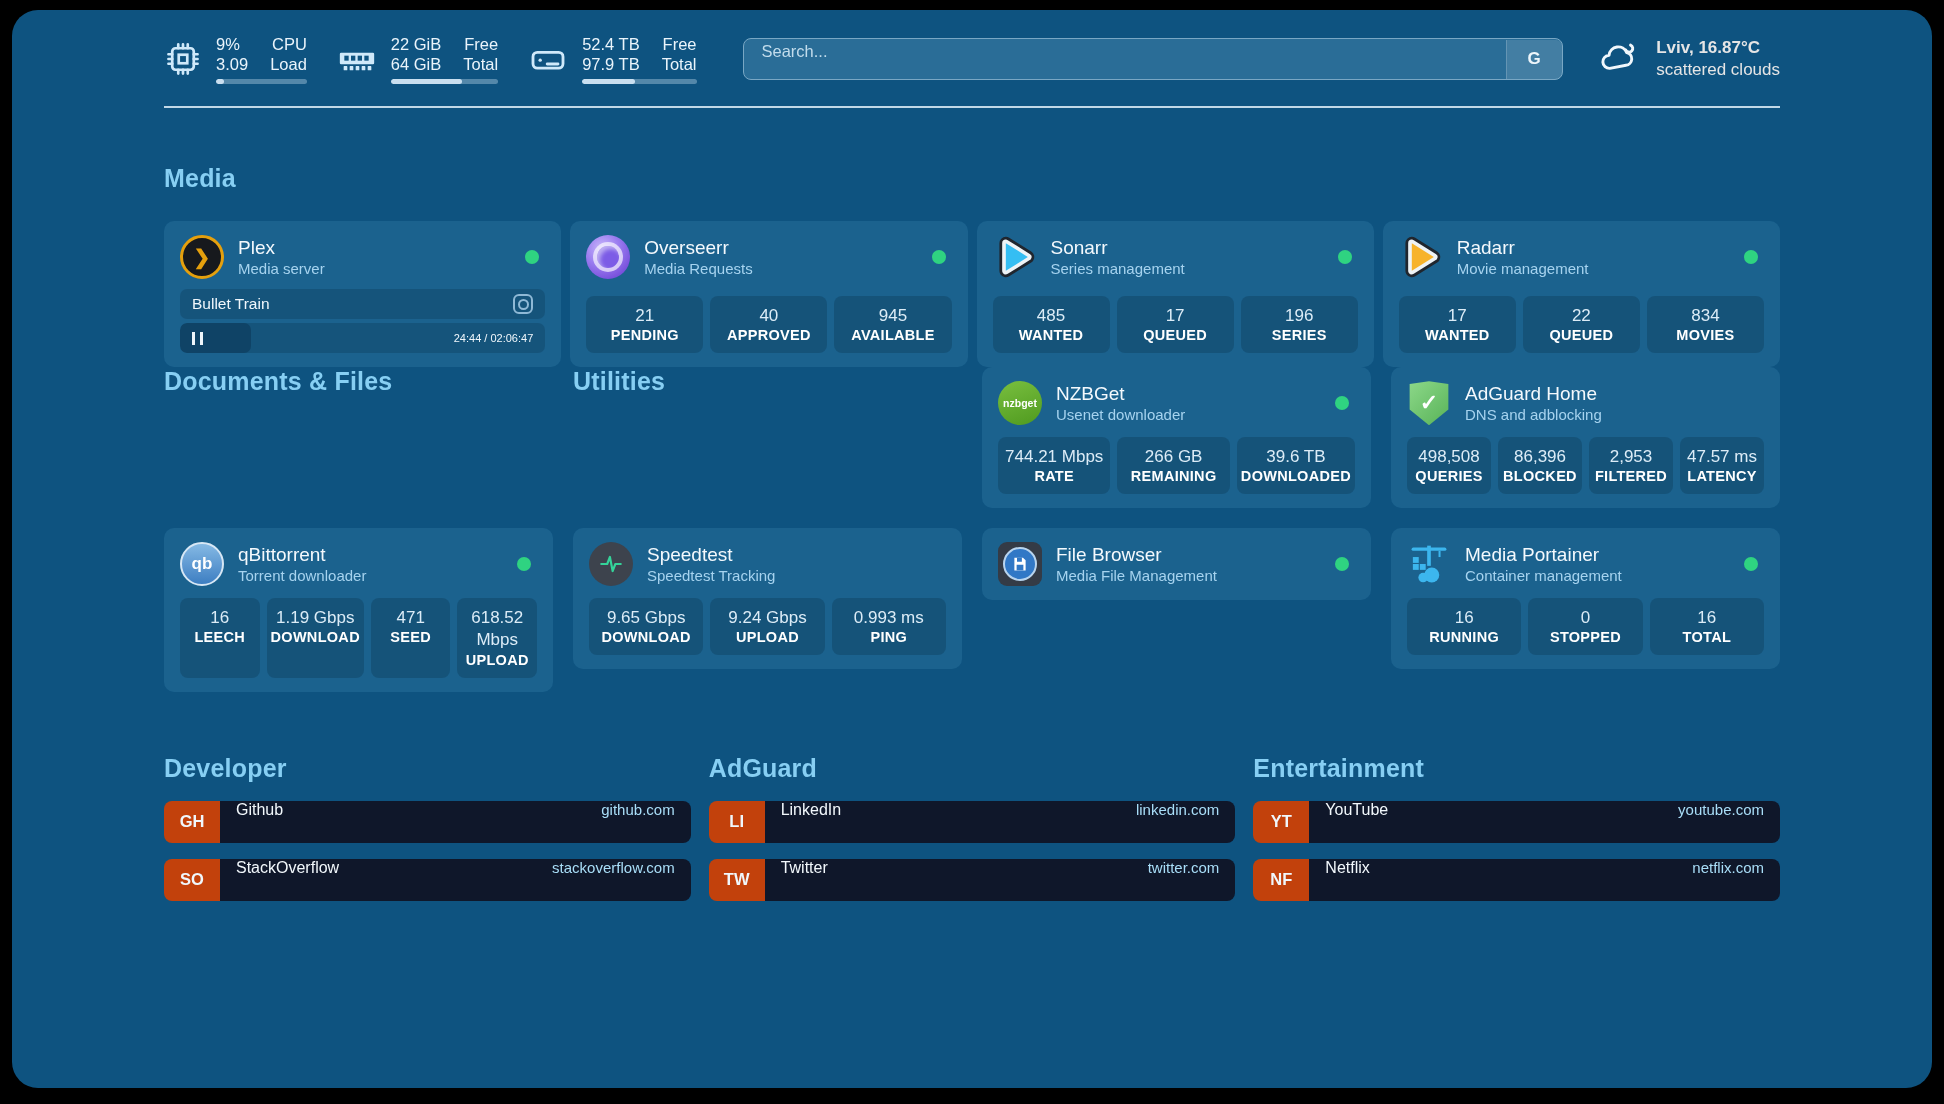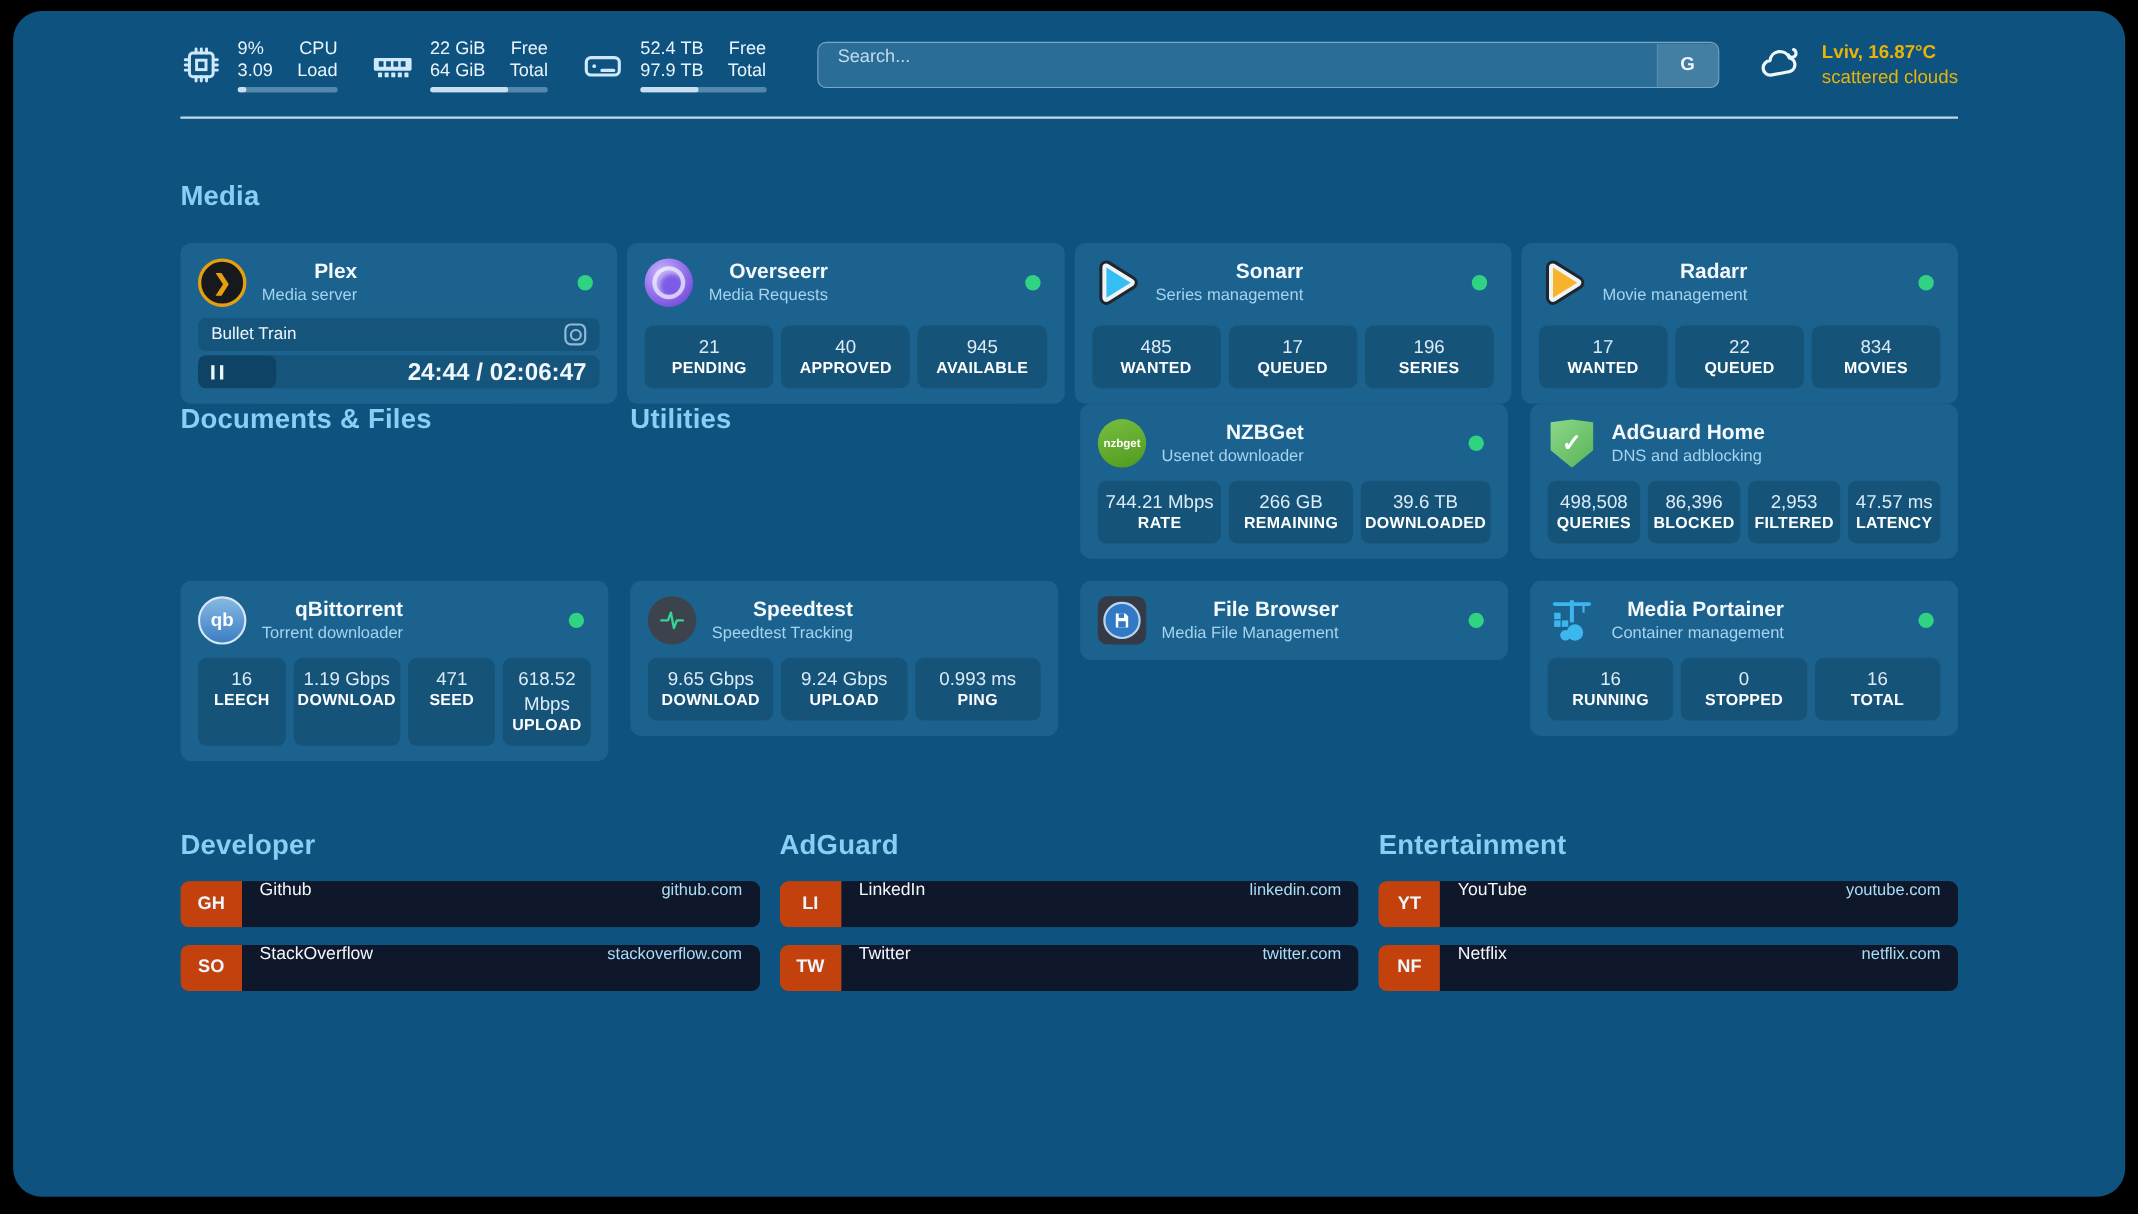--- a/index.html
+++ b/index.html
@@ -23,40 +23,40 @@
 
   .searchwrap { flex:1; margin:0 34px 0 46px; position:relative; height:42px; }
   .searchwrap input { width:100%; height:100%; background:#2a6d97; border:1.5px solid #79a7c4;
             border-radius:8px; padding:0 70px 16px 18px; font-size:16.5px; color:#f0f7fc; outline:none;
             font-family:"Liberation Sans", sans-serif; }
   .searchwrap input::placeholder { color:#c2dcec; opacity:1; }
   .search-engine { position:absolute; right:1.5px; top:1.5px; bottom:1.5px; width:56px;
             background:rgba(255,255,255,0.12); border-left:1px solid rgba(255,255,255,0.18);
             border-radius:0 6px 6px 0; display:flex; align-items:center; justify-content:center;
             color:#eef6fb; font-size:17px; font-weight:700; cursor:pointer; }
-  .weather { display:flex; align-items:center; gap:15px; color:#eab308; }
+  .weather { display:flex; align-items:center; gap:15px; color:#e5e5e5; }
   .weather .wtxt { line-height:1.28; font-size:17px; }
   .weather .wtxt .l1 { font-weight:600; }
 
   .separator { margin-top:22px; border-top:2px solid rgba(224,240,249,0.85); }
 
   
   .section-title { color:#87cff3; font-size:25px; font-weight:600; letter-spacing:.2px; }
   .media-title { margin-top:56px; margin-bottom:28px; }
 
   .media-grid { display:grid; grid-template-columns:repeat(4,1fr); gap:9px; }
   .two-col { display:grid; grid-template-columns:1fr 1fr 1fr 1fr; column-gap:10px; row-gap:22px;
              align-items:start;gap:20px; }
   .two-col .section-title { margin-bottom:-4px; }
 
   .card { background:#1b628e; border-radius:10px; padding:14px 16px; display:flex; flex-direction:column; }
   .card-header { display:flex; align-items:center; gap:14px; }
   .svc-icon { width:44px; height:44px; flex:0 0 44px; display:flex; align-items:center; justify-content:center; position:relative; }
   .svc-titles { line-height:1.25; }
-  .svc-name { color:#f4f9fd; font-size:19px; font-weight:700;text-align:right; }
+  .svc-name { color:#f4f9fd; font-size:19px; font-weight:400; }
   .svc-sub  { color:#a6d3ef; font-size:15px; }
   .status-dot { width:14px; height:14px; border-radius:50%; background:#2fd381; margin-left:auto; margin-right:6px; }
 
   .stats-row { display:grid; gap:7px; margin-top:auto; padding-top:12px; }
   .cols3 { grid-template-columns:repeat(3,1fr); }
   .cols4 { grid-template-columns:repeat(4,1fr); }
   .statbox { background:rgba(2,30,52,0.22); border-radius:8px; text-align:center; padding:9px 4px 10px; }
   .statbox .v { color:#dcecf7; font-size:17px; line-height:1.3; }
   .statbox .l { color:#ffffff; font-size:14.5px; font-weight:700; letter-spacing:.3px; }
 
@@ -65,21 +65,21 @@
   .np-row { background:rgba(2,30,52,0.20); border-radius:7px; height:30px; display:flex; align-items:center;
             padding:0 12px; color:#f0f7fc; font-size:15.5px; }
   .np-title-row .gear { margin-left:auto; }
   .gear { width:20px; height:20px; border:2px solid #8fb9d6; border-radius:6px; transform:rotate(0deg);
           display:flex; align-items:center; justify-content:center; cursor:pointer; }
   .gear::after { content:""; width:7px; height:7px; border:2px solid #8fb9d6; border-radius:50%; }
   .np-progress { position:relative; overflow:hidden; }
   .np-fill { position:absolute; left:0; top:0; bottom:0; background:rgba(2,30,52,0.30); border-radius:7px; }
   .pause { position:relative; width:11px; height:13px; border-left:3.5px solid #eef6fb;
            border-right:3.5px solid #eef6fb; cursor:pointer; }
-  .np-time { margin-left:auto; position:relative; font-weight:700; font-size:22px;text-align:center; }
+  .np-time { margin-left:auto; position:relative; font-weight:400; font-size:11px;text-align:center; }
 
   
   .ic-circle { width:44px; height:44px; border-radius:50%; display:flex; align-items:center; justify-content:center; }
   .ic-plex { background:#17191d; border:3px solid #e5a00d; color:#e5a00d; font-size:20px; font-weight:700; }
   .ic-overseerr { background:radial-gradient(circle at 36% 30%, #c9b8fb 0%, #9b7df0 40%, #7a52dd 75%, #6743c4 100%); }
   .ic-overseerr .pupil { width:22px; height:22px; border-radius:50%; background:#7c5ce6;
            box-shadow:0 0 0 4px rgba(255,255,255,0.65), inset 3px 3px 4px rgba(255,255,255,0.5); }
   .ic-nzbget { background:linear-gradient(160deg,#79bf3f,#4f9a1f); color:#fff; font-size:10.5px; font-weight:700; }
   .ic-qbit { background:linear-gradient(180deg,#85b9e4,#3d7ec2); border:2.5px solid #d7e7f5; color:#fff;
              font-size:17px; font-weight:700; }

